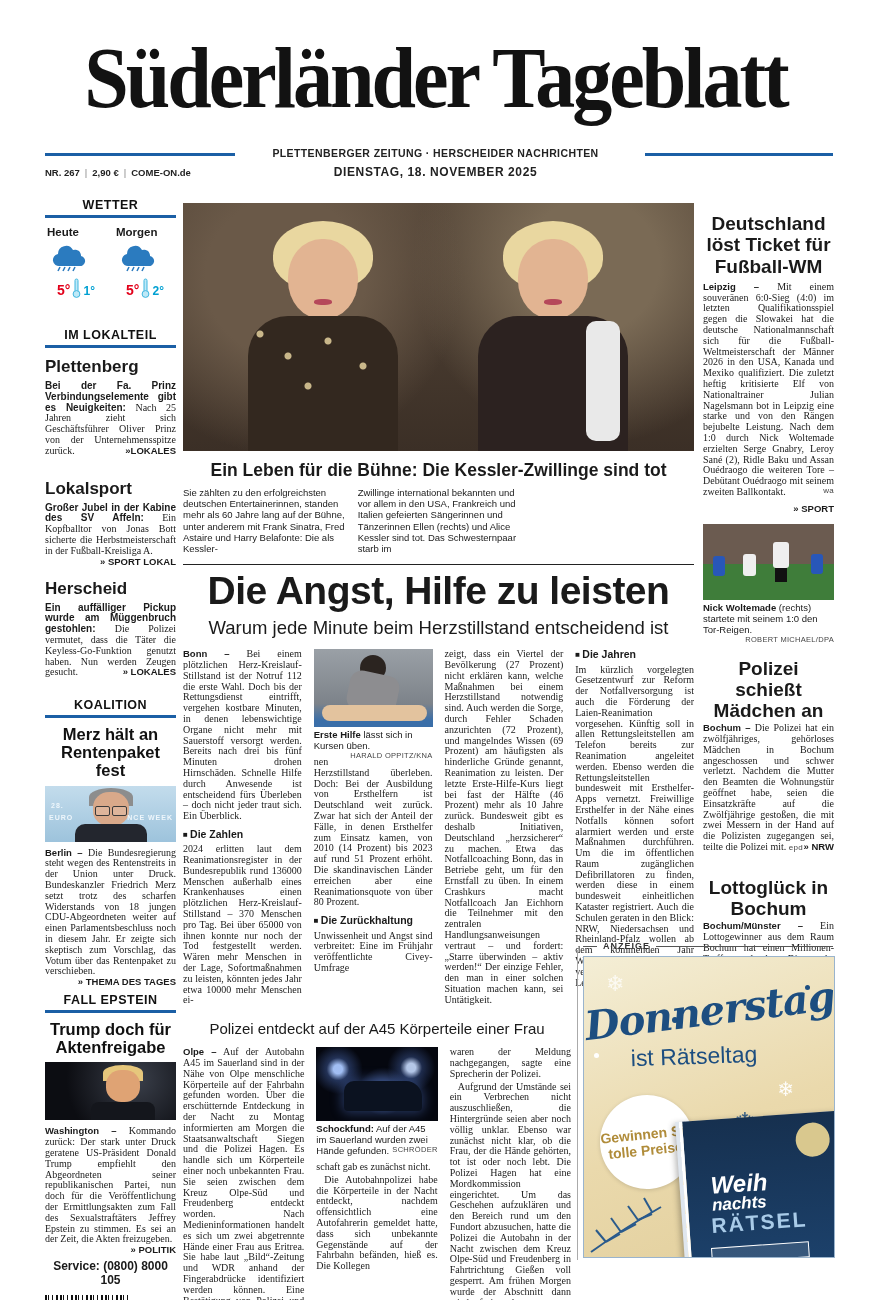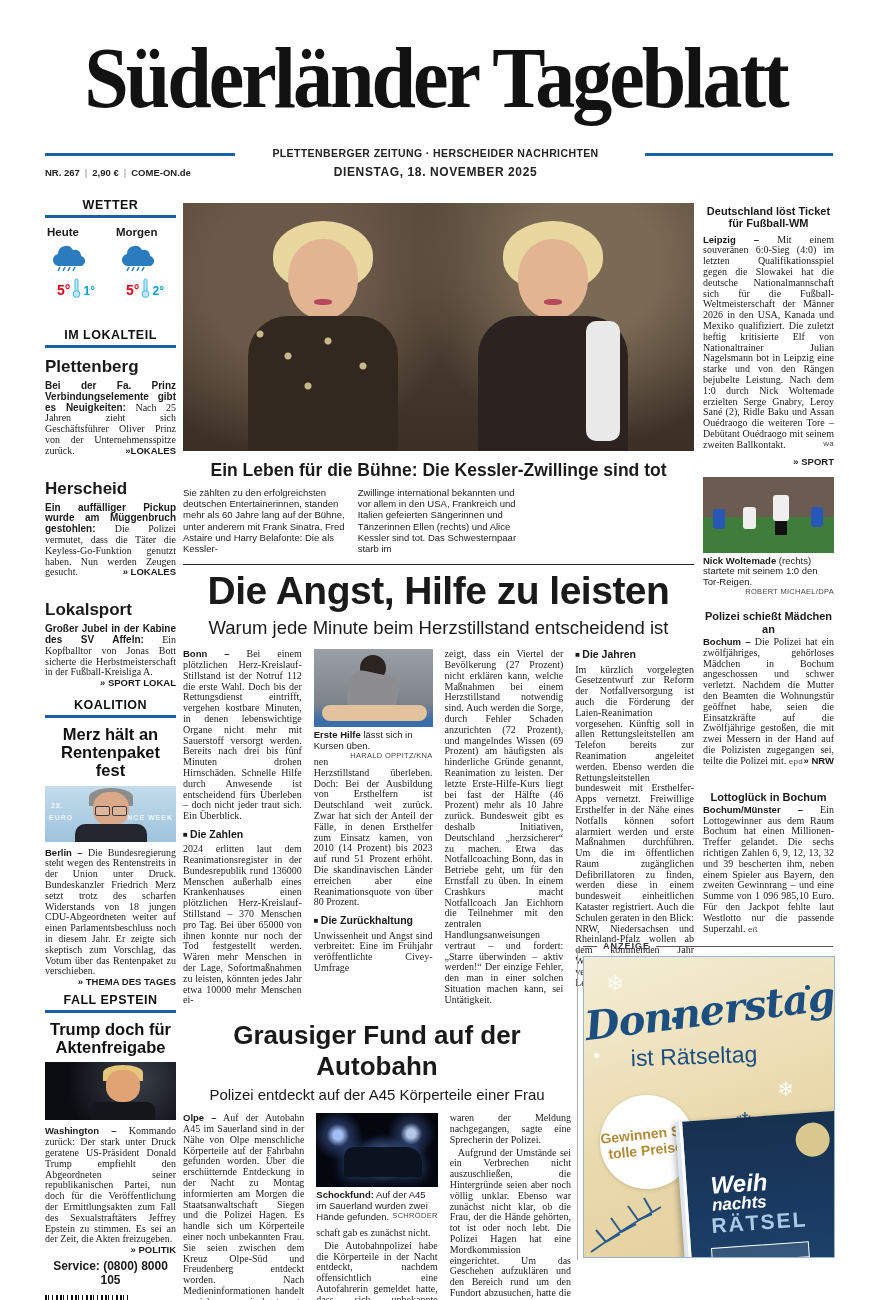--- a/index.html
+++ b/index.html
@@ -92,21 +92,21 @@
      radial-gradient(circle at 78% 28%,rgba(200,220,255,.9) 0 4%,rgba(90,130,220,.3) 10%,transparent 22%),
      radial-gradient(circle at 55% 60%,rgba(120,160,255,.35) 0 10%,transparent 30%),
      #05070f;}
   .police-photo .car{position:absolute;left:28px;top:34px;width:78px;height:30px;border-radius:10px 16px 4px 4px;background:#0b1220;box-shadow:0 0 12px 2px rgba(90,130,220,.4);}
   .auto-wrap{width:388px;margin-top:14px;}
   .auto-head{font-family:"Liberation Sans",sans-serif;font-weight:bold;font-size:26px;text-align:center;margin:0 0 2px;}
   .auto-sub{font-family:Liberation Sans, sans-serif;font-size:15px;text-align:center;margin:4px 0 10px;}
   .three-cols{display:grid;grid-template-columns:repeat(3,1fr);gap:12px;}
   
   #rightcol{position:absolute;left:703px;top:201px;width:131px;}
-  .r-head{font-family:"Liberation Sans",sans-serif;font-weight:bold;font-size:11px;line-height:1.12;text-align:center;margin:4px 0 5px;}
+  .r-head{font-family:"Liberation Sans",sans-serif;font-weight:bold;font-size:19px;line-height:1.12;text-align:center;margin:12px 0 5px;}
   .soccer{height:76px;background:linear-gradient(#6b5b50 0 52%,#3f7d3a 52% 100%);}
   .pl{position:absolute;border-radius:3px;}
   .pl.white{background:#efefef;}
   .pl.blue{background:#2857b8;}
   .soccer .legs{position:absolute;background:#111;}
   
   #anzeige-row{position:absolute;left:583px;top:941px;width:250px;display:flex;align-items:center;gap:6px;
      font-family:"Liberation Sans",sans-serif;font-weight:bold;font-size:9px;color:#333;letter-spacing:1px;}
   #anzeige-row .rule{flex:1;height:1px;background:#555;}
   #anzeige-row .rule.short{flex:0 0 14px;}
@@ -207,34 +207,34 @@
     <div>
       <div class="local-title">Plettenberg</div>
       <p class="body-txt" style="margin:0;">
         <span class="lead-in">Bei der Fa. Prinz Verbindungselemente gibt es Neuigkeiten:</span>
         <span>Nach 25 Jahren zieht sich Geschäftsführer Oliver Prinz von der Unternehmensspitze zurück.</span>
         <span class="ref">»LOKALES</span>
       </p>
     </div>
 
     <div class="sec-gap">
+      <div class="local-title">Lokalsport</div>
+      <p class="body-txt" style="margin:0;">
+        <span class="lead-in">Großer Jubel in der Kabine des SV Affeln:</span>
+        <span>Ein Kopfballtor von Jonas Bott sicherte die Herbstmeisterschaft in der Fußball-Kreisliga A.</span>
+        <span class="ref">» SPORT LOKAL</span>
+      </p>
+    </div>
+
+    <div class="sec-gap">
       <div class="local-title">Herscheid</div>
       <p class="body-txt" style="margin:0;">
         <span class="lead-in">Ein auffälliger Pickup wurde am Müggenbruch gestohlen:</span>
         <span>Die Polizei vermutet, dass die Täter die Keyless-Go-Funktion genutzt haben. Nun werden Zeugen gesucht.</span>
         <span class="ref">» LOKALES</span>
-      </p>
-    </div>
-
-    <div class="sec-gap">
-      <div class="local-title">Lokalsport</div>
-      <p class="body-txt" style="margin:0;">
-        <span class="lead-in">Großer Jubel in der Kabine des SV Affeln:</span>
-        <span>Ein Kopfballtor von Jonas Bott sicherte die Herbstmeisterschaft in der Fußball-Kreisliga A.</span>
-        <span class="ref">» SPORT LOKAL</span>
       </p>
     </div>
 
     <div class="kicker" style="margin-top:20px;">KOALITION</div>
     <div class="col-head" style="font-size:16.5px;text-align:center;margin:7px 0 6px;line-height:1.1;">Merz hält an Rentenpaket fest</div>
     <div class="news-photo merz">
       <div class="hair"></div>
       <div class="face"></div>
       <div class="gl" style="left:50px;"></div>
       <div class="gl" style="left:67px;"></div>
@@ -326,21 +326,20 @@
       </div>
       <div>zeigt, dass ein Viertel der Bevölkerung (27 Prozent) nicht erklären kann, welche Maßnahmen bei einem Herzstillstand notwendig sind. Auch werden die Sorge, durch Fehler Schaden anzurichten (72 Prozent), und mangelndes Wissen (69 Prozent) am häufigsten als hinderliche Gründe genannt, Reanimation zu leisten. Der letzte Erste-Hilfe-Kurs liegt bei fast der Hälfte (46 Prozent) mehr als 10 Jahre zurück. Bundesweit gibt es deshalb Initiativen, Deutschland „herzsicherer“ zu machen. Etwa das Notfallcoaching Bonn, das in Betriebe geht, um für den Ernstfall zu üben. In einem Crashkurs macht Notfallcoach Jan Eichhorn die Teilnehmer mit den zentralen Handlungsanweisungen vertraut – und fordert: „Starre überwinden – aktiv werden!“ Der einzige Fehler, den man in einer solchen Situation machen kann, sei Untätigkeit.</div>
       <div>
         <div class="subhead-sq" style="margin-top:0;">Die Jahren</div>
         <span>Im kürzlich vorgelegten Gesetzentwurf zur Reform der Notfallversorgung ist auch die Förderung der Laien-Reanimation vorgesehen. Künftig soll in allen Rettungsleitstellen am Telefon bereits zur Reanimation angeleitet werden. Ebenso werden die Rettungsleitstellen bundesweit mit Ersthelfer-Apps vernetzt. Freiwillige Ersthelfer in der Nähe eines Notfalls können sofort alarmiert werden und erste Maßnahmen durchführen. Um die im öffentlichen Raum zugänglichen Defibrillatoren zu finden, werden diese in einem bundesweit einheitlichen Kataster registriert. Auch die Schulen geraten in den Blick: NRW, Niedersachsen und Rheinland-Pfalz wollen ab dem kommenden Jahr Wiederbelebungstraining verpflichtend in ihre Lehrpläne aufnehmen.</span>
         <span class="byline">CHRISTOPH ARENS</span>
       </div>
     </div>
 
     <div class="auto-wrap">
-      <div class="auto-head">Grausiger Fund auf der Autobahn</div>
       <div class="auto-sub">Polizei entdeckt auf der A45 Körperteile einer Frau</div>
       <div class="three-cols body-txt">
         <div>
           <span class="cityb">Olpe –</span>
           <span>Auf der Autobahn A45 im Sauerland sind in der Nähe von Olpe menschliche Körperteile auf der Fahrbahn gefunden worden. Über die erschütternde Entdeckung in der Nacht zu Montag informierten am Morgen die Staatsanwaltschaft Siegen und die Polizei Hagen. Es handle sich um Körperteile einer noch unbekannten Frau. Sie seien zwischen dem Kreuz Olpe-Süd und Freudenberg entdeckt worden. Nach Medieninformationen handelt es sich um zwei abgetrennte Hände einer Frau aus Eritrea. Sie habe laut „Bild“-Zeitung und WDR anhand der Fingerabdrücke identifiziert werden können. Eine Bestätigung von Polizei und Staatsanwalt-</span>
         </div>
         <div>
           <div class="news-photo police-photo">
             <div class="car"></div>
           </div>

